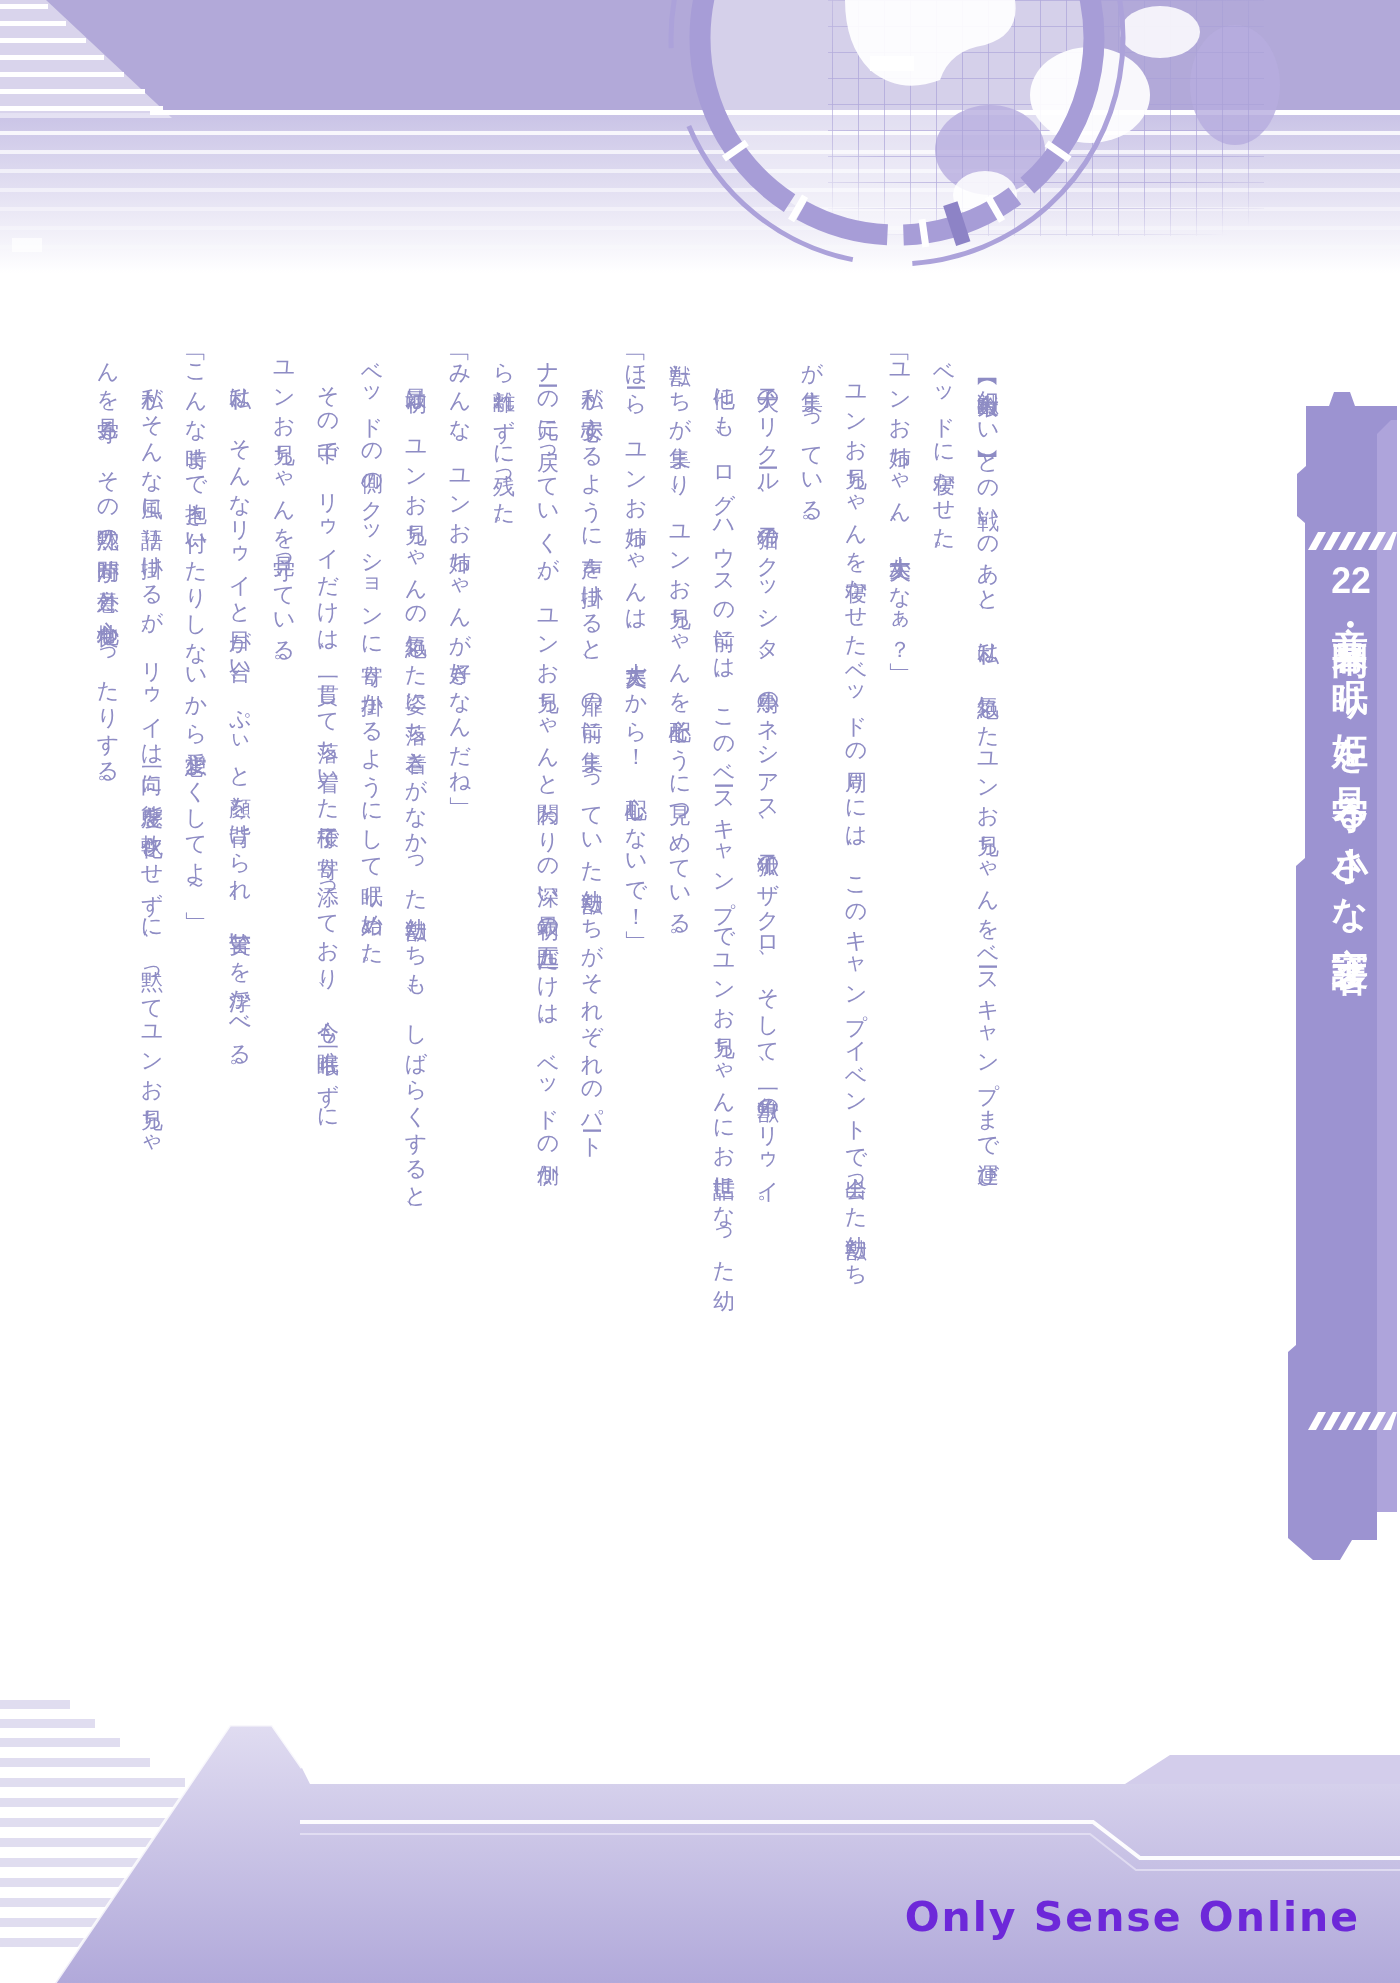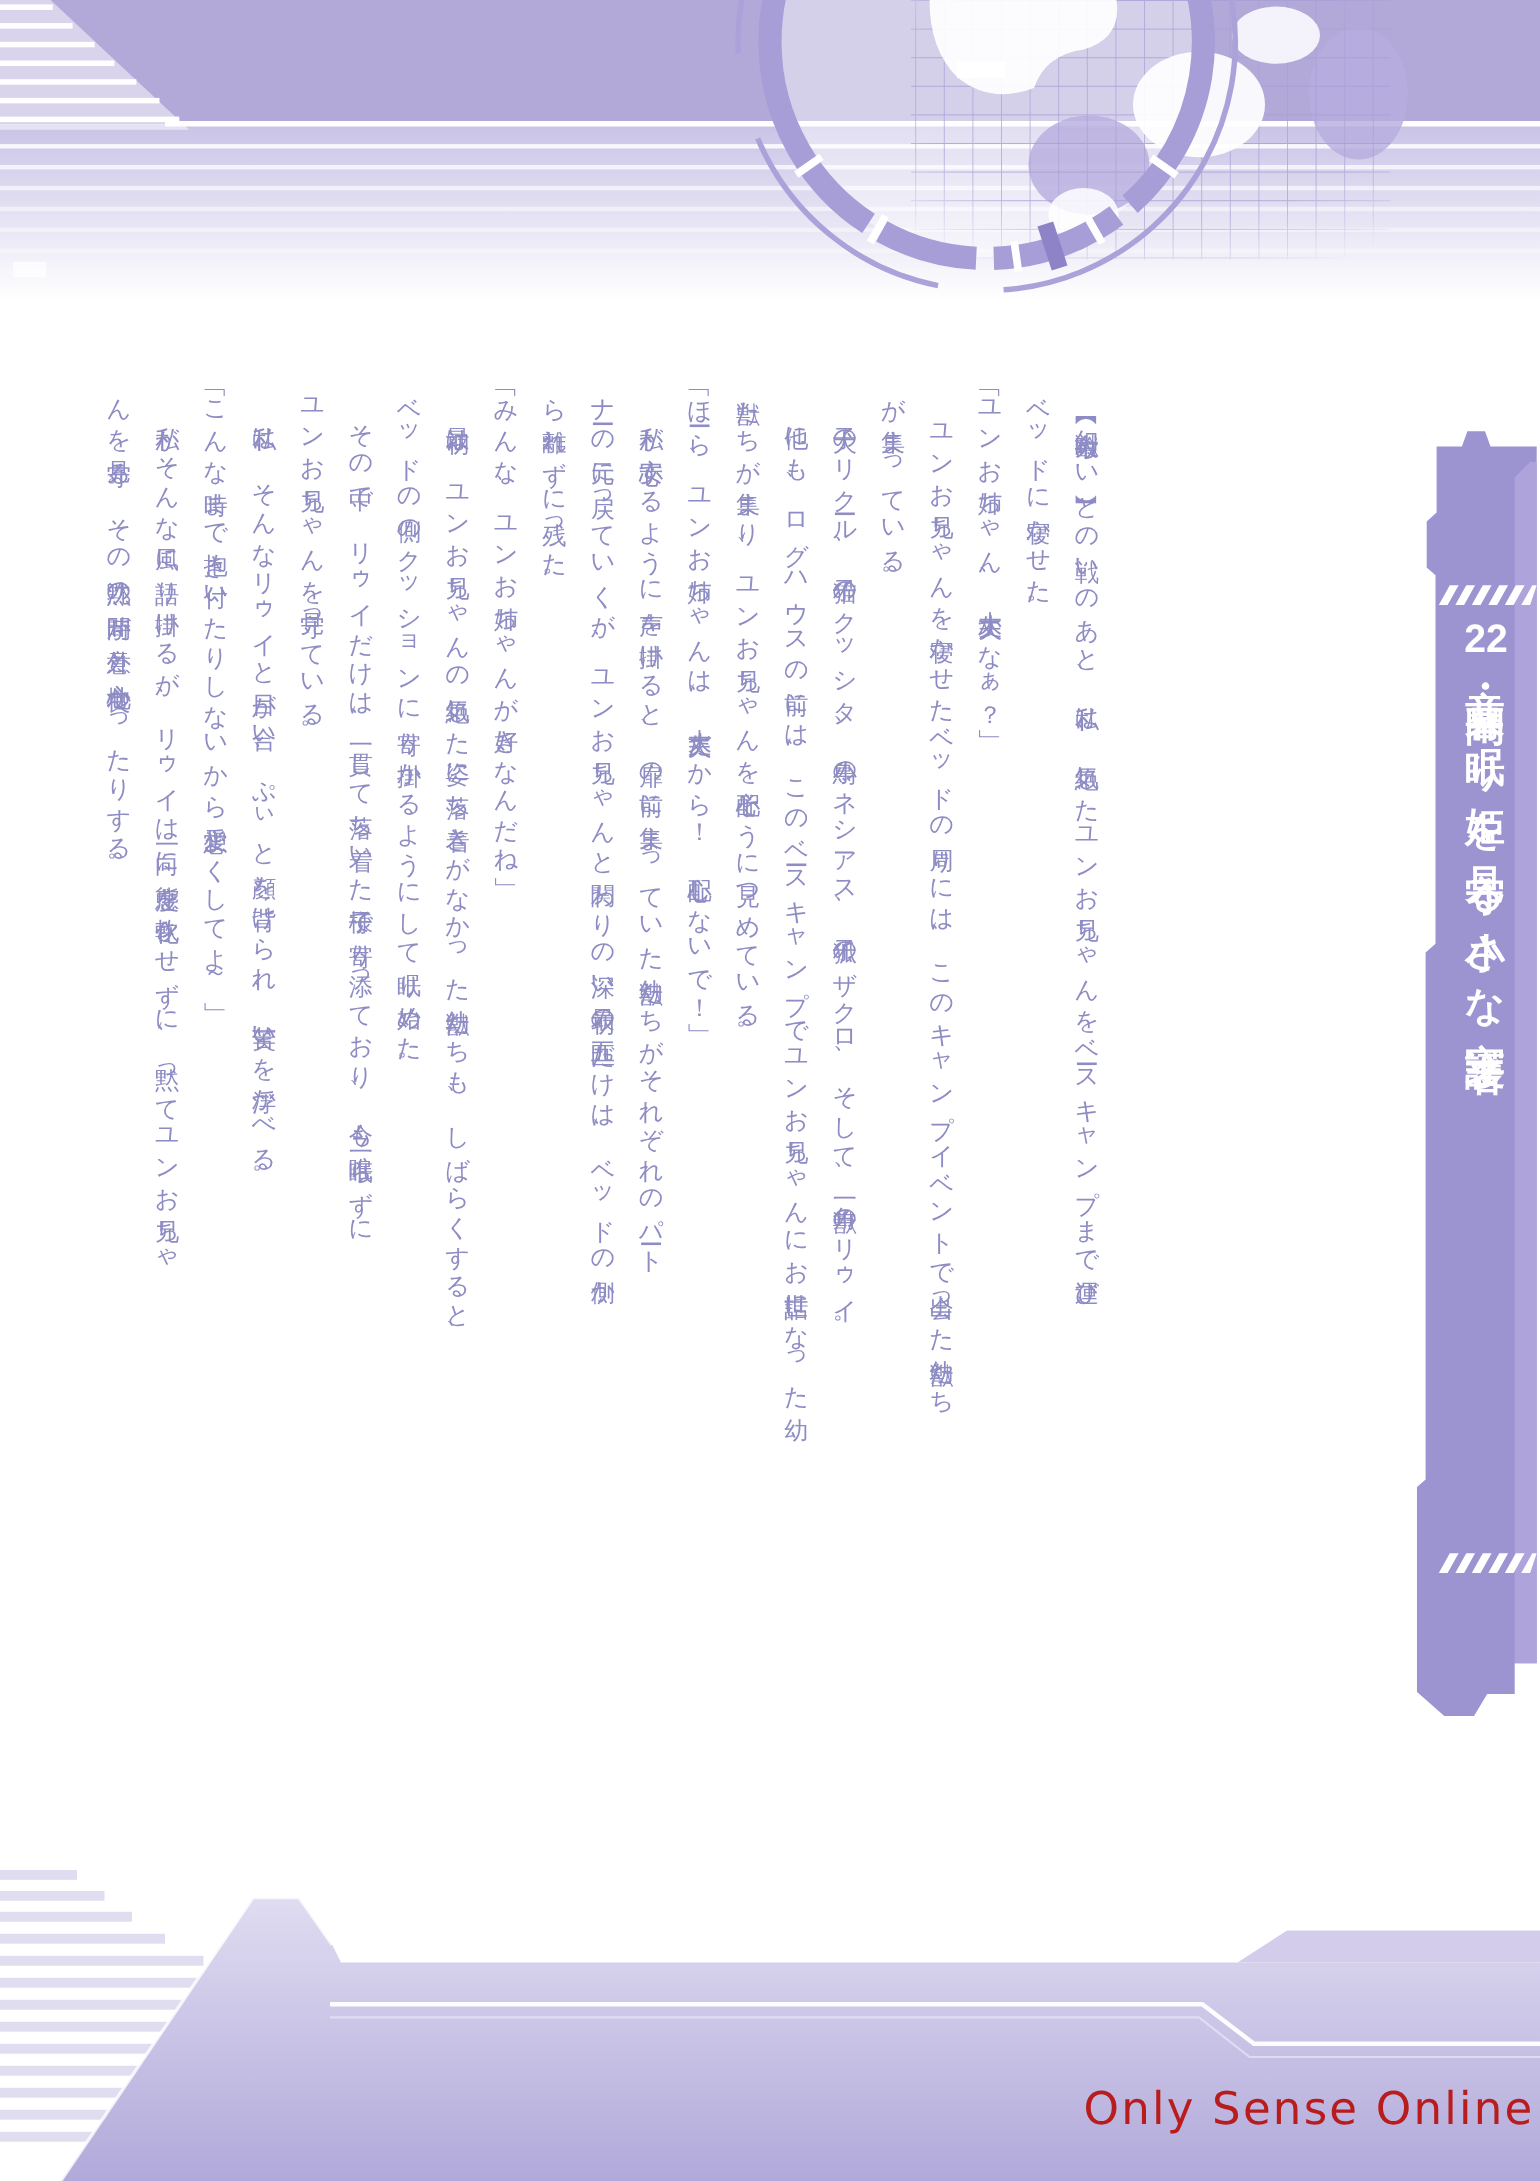--- a/index.html
+++ b/index.html
@@ -45,26 +45,27 @@
     color:#8e8cc4;
     white-space:nowrap;
   }
   .vline{display:block;}
   .vline.indent{padding-top:24px;}
 
   
   .logo{
     position:absolute;
     top:1893px;
-    right:5px;
-    color:#b91c1c;
+    right:40px;
+    color:#6d28d9;
     font-family:"DejaVu Sans", sans-serif;
     font-size:41px;
     letter-spacing:2px;
     white-space:nowrap;
+    font-weight:bold;
   }
 </style>
 </head>
 <body>
 
 <div class="page">
 
   <svg class="hdr" width="1400" height="280" viewBox="0 0 1400 280">
     <defs>
       <linearGradient id="hdrFade" x1="0" y1="0" x2="0" y2="1">

